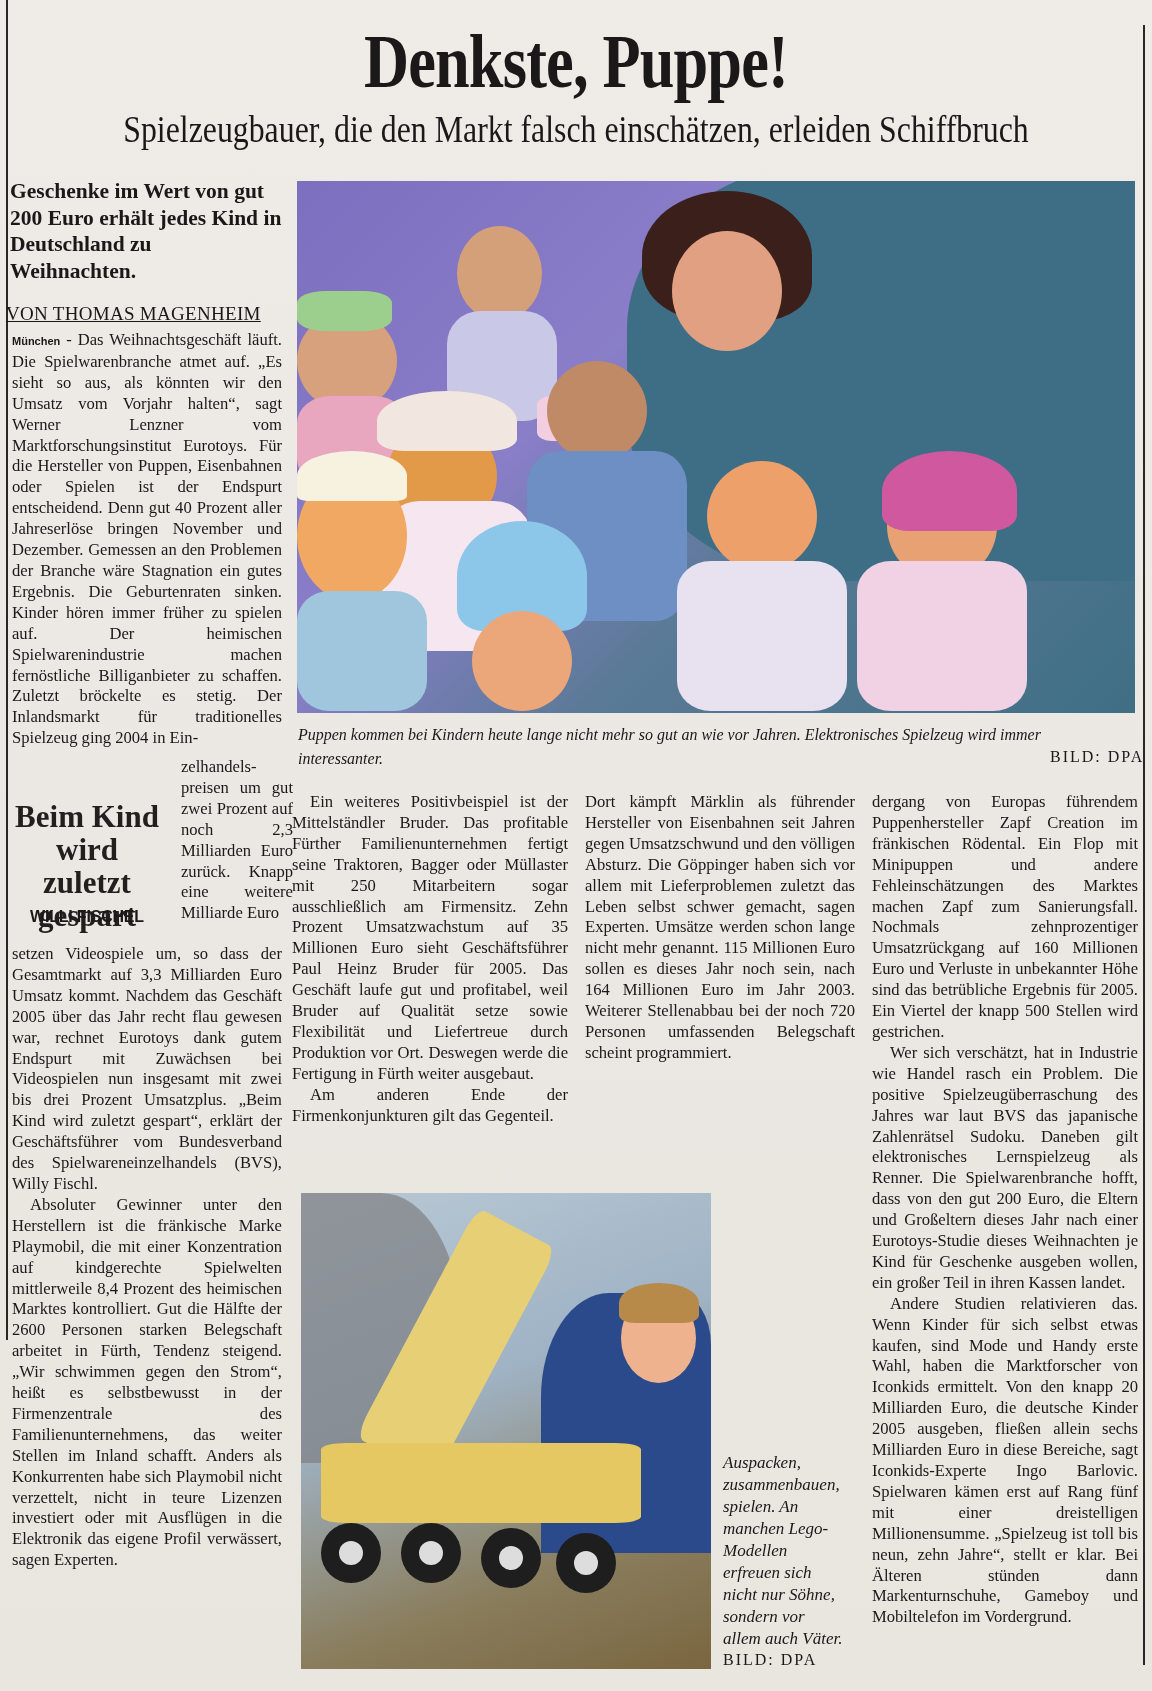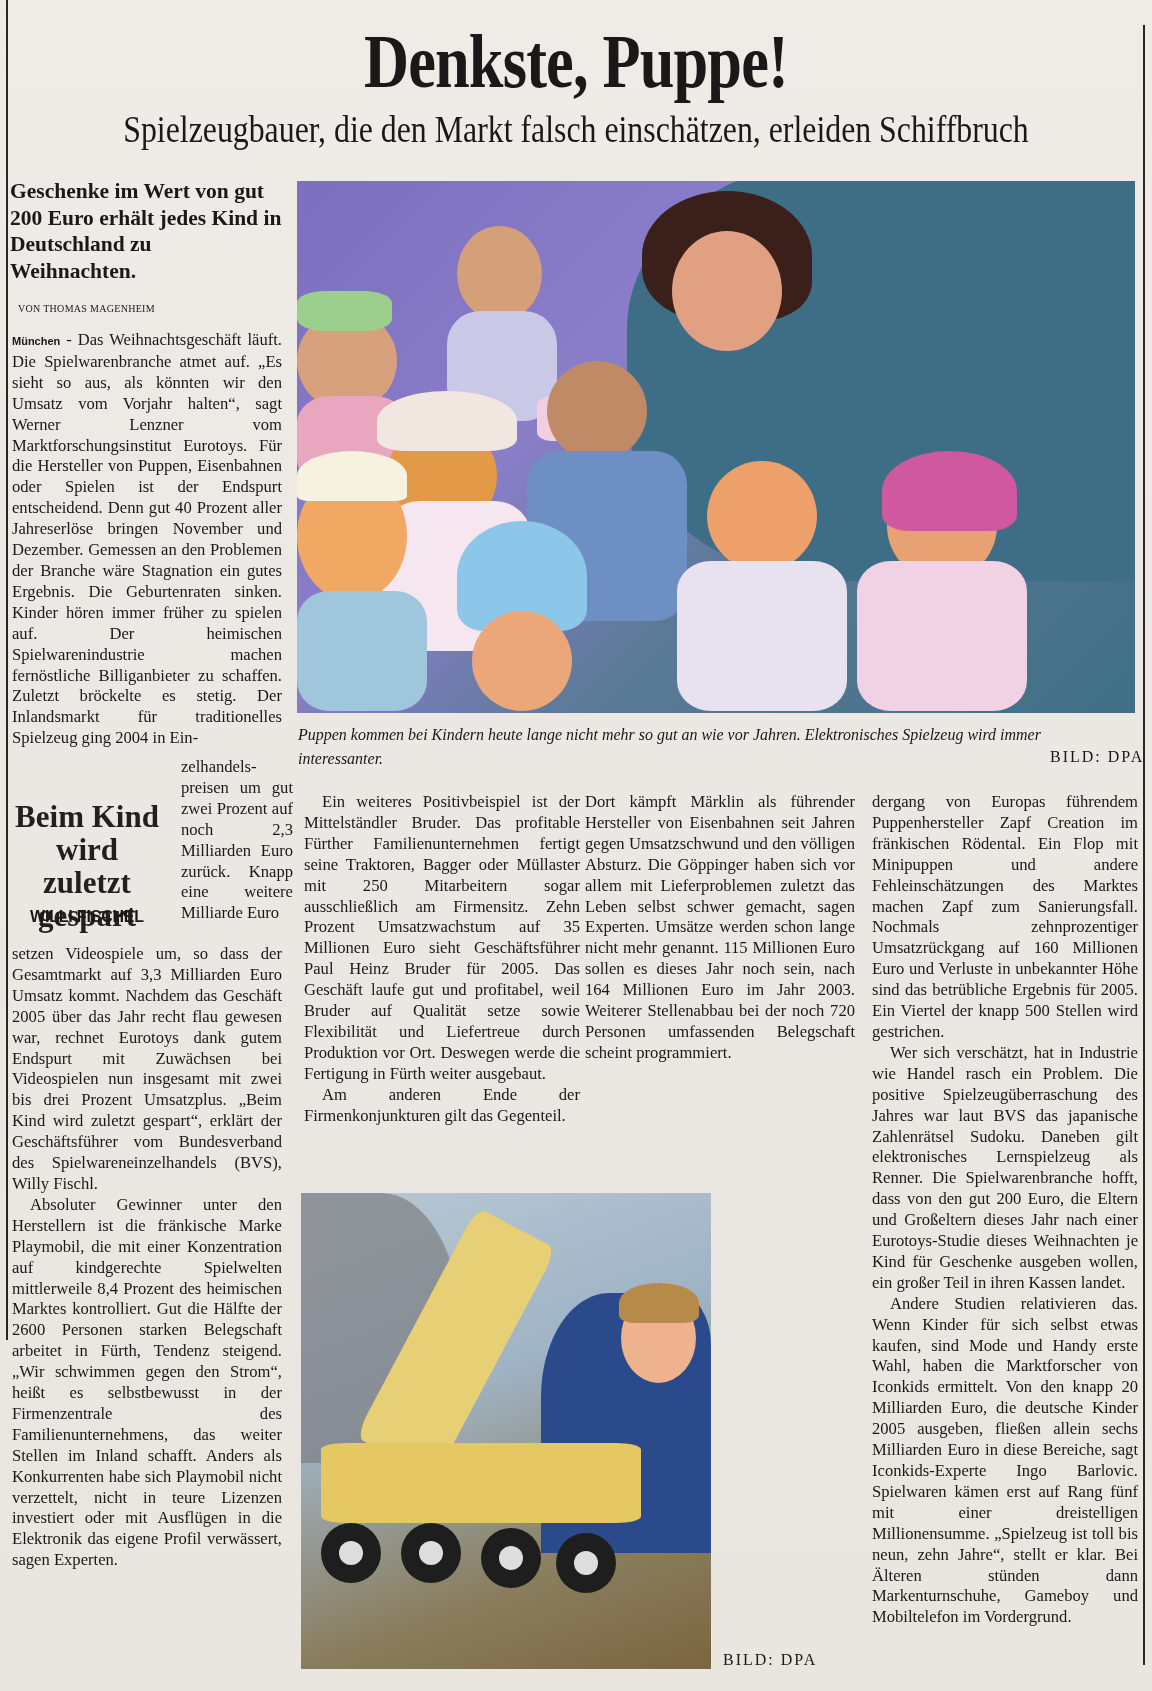--- a/index.html
+++ b/index.html
@@ -16,31 +16,31 @@
   .rule-right { position:absolute; left:1143px; top:25px; width:2px; height:1640px; background:#2a2626; }
 
   .headline { position:absolute; left:0; top:16px; width:1152px; text-align:center;
     font-size:76px; font-weight:bold; letter-spacing:-1px; line-height:90px;
     transform:scaleX(.82); transform-origin:center; }
   .subhead { position:absolute; left:0; top:108px; width:1152px; text-align:center;
     font-size:37px; line-height:44px; transform:scaleX(.86); transform-origin:center; }
 
   .lead { position:absolute; left:10px; top:178px; width:272px; font-size:21.5px; font-weight:bold;
     line-height:26.5px; }
-  .byline { position:absolute; left:18px; top:303px; width:272px; font-size:10px; letter-spacing:.3px; }
+  .byline { position:absolute; left:6px; top:303px; width:272px; font-size:19px; letter-spacing:.3px;text-decoration:underline; }
 
   .col { position:absolute; font-size:16.6px; line-height:20.9px; text-align:justify; hyphens:manual; }
   .col p { margin:0; }
   .col p.ind { text-indent:18px; }
   .dateline { font-family:"Liberation Sans",sans-serif; font-weight:bold; font-size:11px; }
 
   .c1a { left:12px; top:330px; width:270px; }
   .c1b { left:170px; top:757px; width:112px;margin-left:11px; }
   .c1c { left:12px; top:944px; width:270px; }
-  .c2 { left:292px; top:792px; width:276px;margin-left:12px; }
+  .c2 { left:292px; top:792px; width:276px; }
   .c3 { left:585px; top:792px; width:270px; }
   .c4 { left:872px; top:792px; width:266px; }
 
   .pullquote { position:absolute; left:14px; top:800px; width:146px; text-align:center;
     font-size:31px; line-height:33px; font-weight:bold; color:#241f1f; }
   .pq-author { position:absolute; left:14px; top:908px; width:146px; text-align:center;
     font-family:"Liberation Sans",sans-serif; font-weight:bold; font-size:16px; letter-spacing:-.2px; }
 
   .photo1 { position:absolute; left:297px; top:181px; width:838px; height:532px; overflow:hidden;
     background:linear-gradient(135deg,#7c6fbf 0%,#8a7ec9 35%,#5a7a96 60%,#3f6f84 100%); }
@@ -142,14 +142,15 @@
     <div class="blob" style="left:20px;top:330px;width:60px;height:60px;background:#1e1e1e;"></div>
     <div class="blob" style="left:100px;top:330px;width:60px;height:60px;background:#1e1e1e;"></div>
     <div class="blob" style="left:180px;top:335px;width:60px;height:60px;background:#1e1e1e;"></div>
     <div class="blob" style="left:255px;top:340px;width:60px;height:60px;background:#1e1e1e;"></div>
     <div class="blob" style="left:38px;top:348px;width:24px;height:24px;background:#ddd;"></div>
     <div class="blob" style="left:118px;top:348px;width:24px;height:24px;background:#ddd;"></div>
     <div class="blob" style="left:198px;top:353px;width:24px;height:24px;background:#ddd;"></div>
     <div class="blob" style="left:273px;top:358px;width:24px;height:24px;background:#ddd;"></div>
   </div>
 
+  <div class="cap2">Auspacken, zusammenbauen, spielen. An manchen Lego-Modellen erfreuen sich nicht nur Söhne, sondern vor allem auch Väter.</div>
   <div class="credit credit2">BILD: DPA</div>
 </div>
 
 </body></html>

